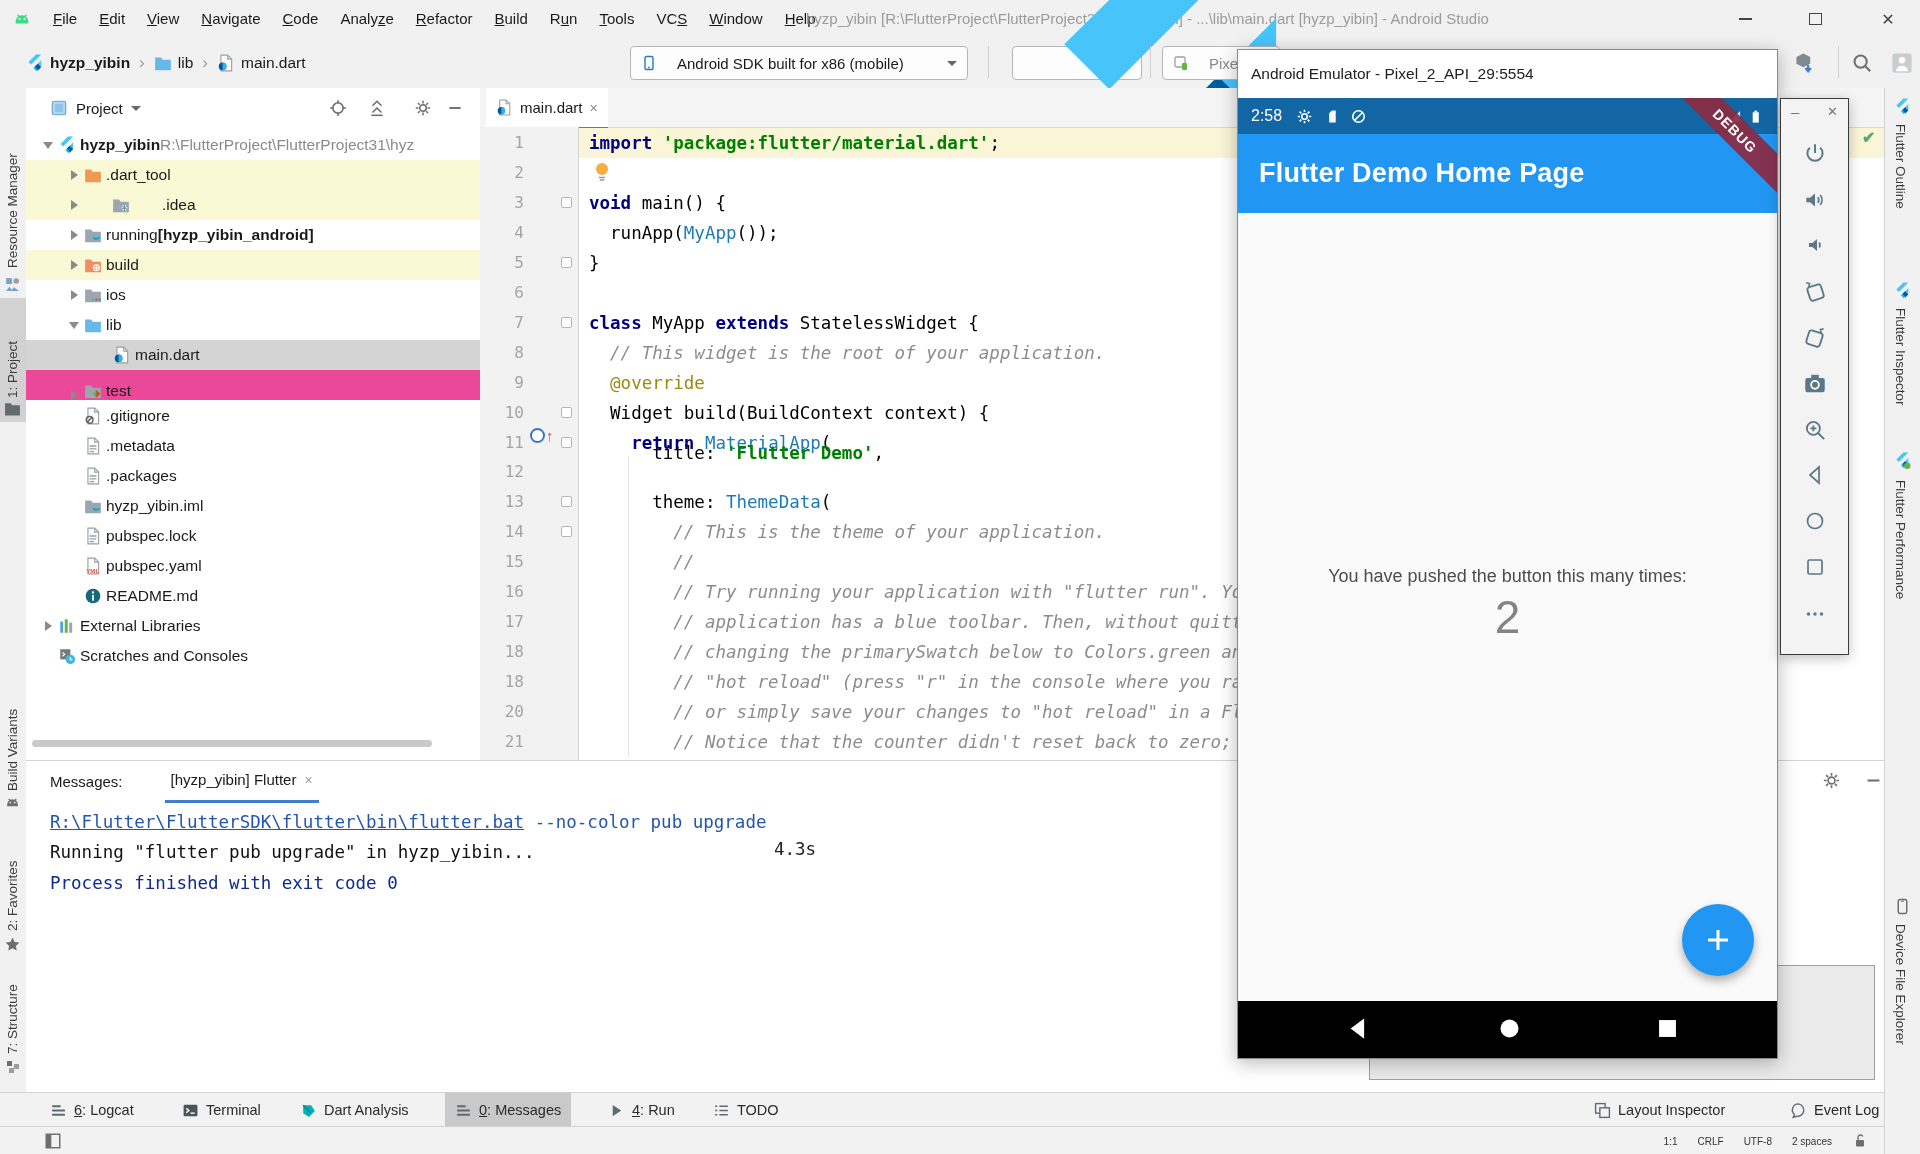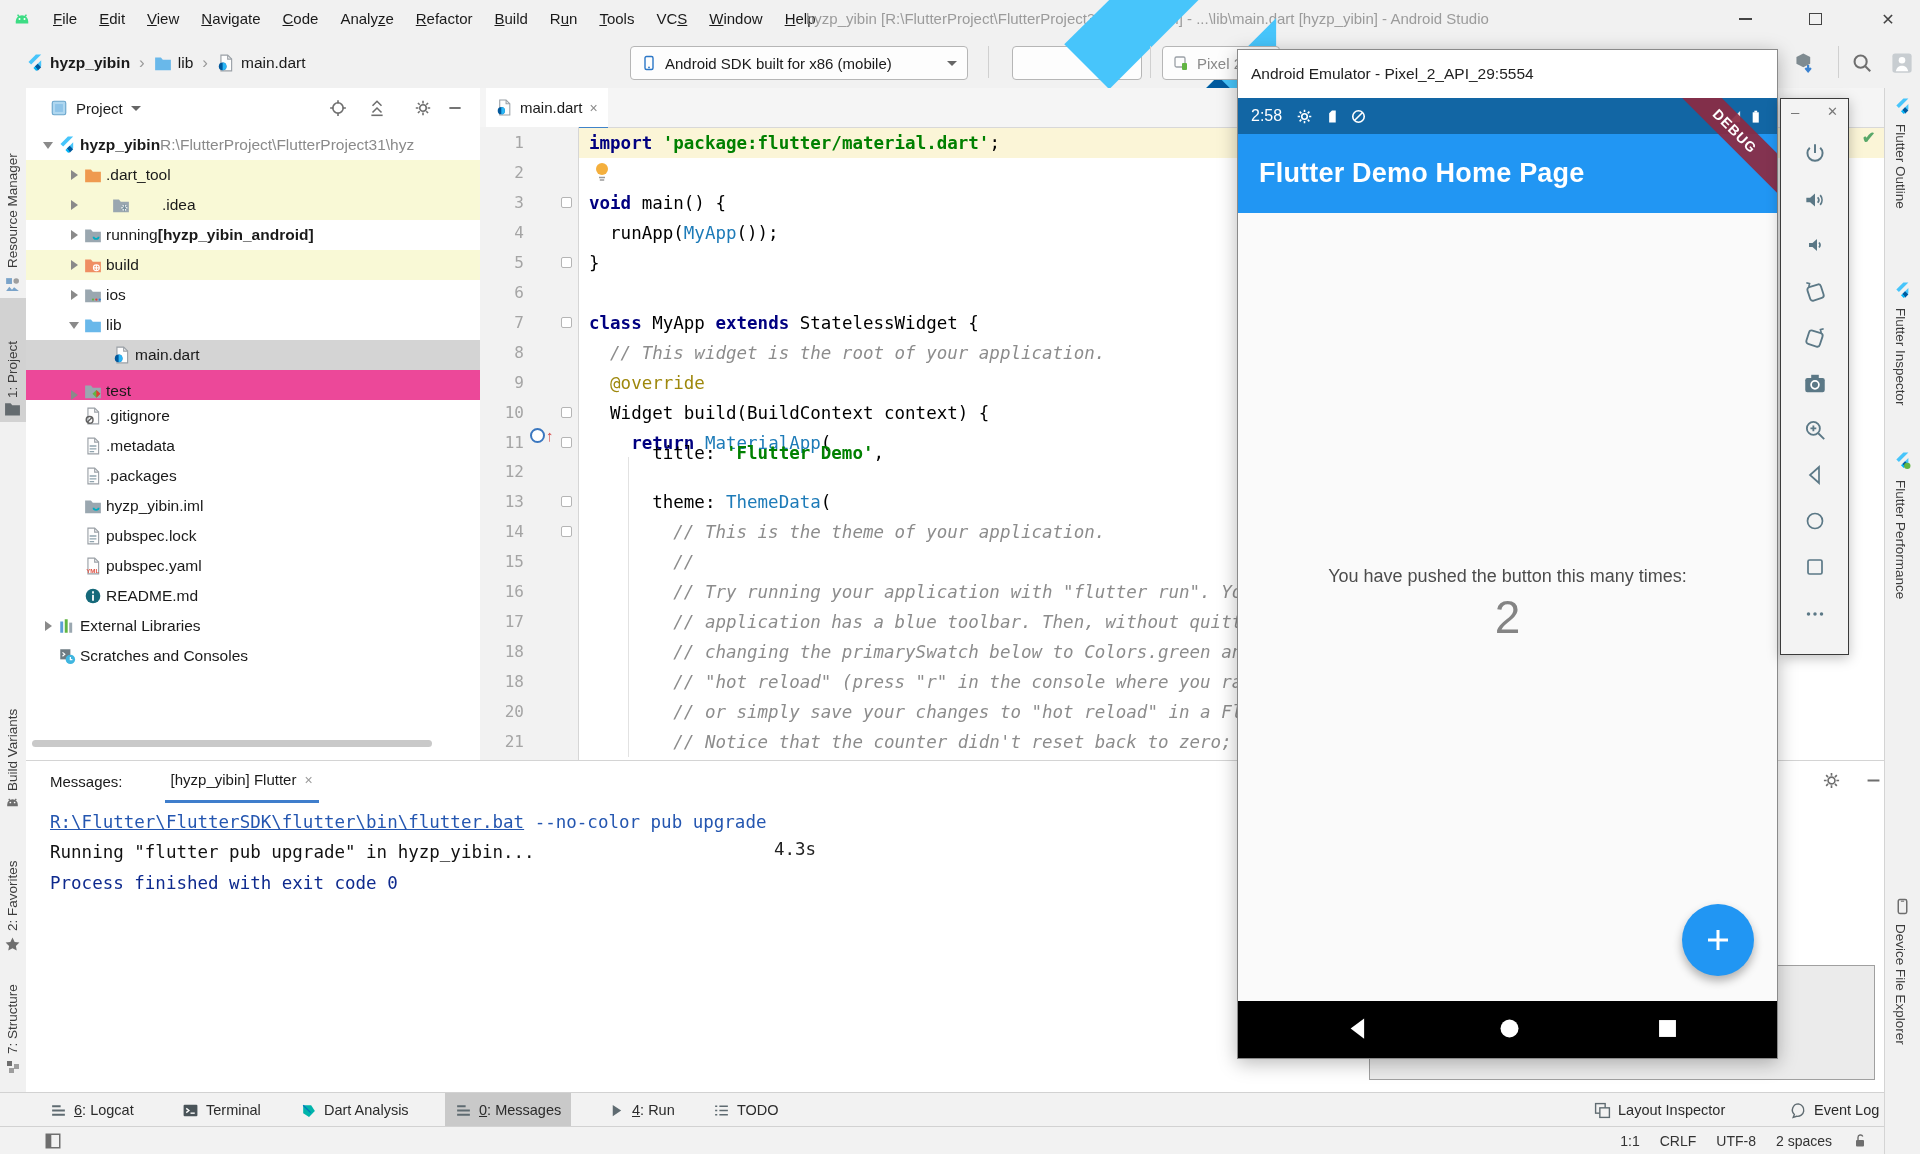--- a/index.html
+++ b/index.html
@@ -14,21 +14,21 @@
   #menubar{left:0;top:0;width:1920px;height:38px;background:#f1f1f1;border-bottom:1px solid #dcdcdc;display:flex;align-items:center;}
   #menubar .menu-item{padding:0 11px;font-size:15px;color:#1a1a1a;height:38px;line-height:38px;cursor:default;}
   #win-title{left:806px;top:0;height:38px;line-height:38px;font-size:15px;color:#9b9b9b;white-space:nowrap;}
   .win-ctl{top:0;width:44px;height:38px;display:flex;align-items:center;justify-content:center;}
 
   
   #toolbar{left:0;top:38px;width:1920px;height:50px;background:#f1f1f1;border-bottom:1px solid #d0d0d0;}
   #breadcrumbs{left:26px;top:0;height:50px;display:flex;align-items:center;gap:7px;}
   #breadcrumbs .crumb{display:flex;align-items:center;gap:6px;font-size:15.5px;}
   #breadcrumbs .sep{color:#9a9a9a;font-size:17px;padding:0 2px;}
-  .tb-select{top:8px;height:32px;border:1px solid #b6b6b6;border-radius:4px;background:#fdfdfd;display:flex;align-items:center;padding:0 10px;gap:8px;font-size:15px;color:#1a1a1a;}
+  .tb-select{top:8px;height:32px;border:1px solid #b6b6b6;border-radius:4px;background:#fdfdfd;display:flex;align-items:center;padding:0 10px;gap:20px;font-size:15px;color:#1a1a1a;}
   .dd-arrow{width:0;height:0;border-left:5px solid transparent;border-right:5px solid transparent;border-top:5.5px solid #666;margin-left:auto;}
   .tb-divider{top:8px;width:1px;height:32px;background:#d0d0d0;}
 
   
   #left-strip{left:0;top:88px;width:26px;height:1004px;background:#f1f1f1;border-right:1px solid #d4d4d4;}
   .vlabel-l{writing-mode:vertical-rl;transform:rotate(180deg);font-size:13.5px;color:#3c3c3c;white-space:nowrap;}
   .vlabel-r{writing-mode:vertical-rl;font-size:13.5px;color:#3c3c3c;white-space:nowrap;}
 
   
   #project-panel{left:26px;top:88px;width:454px;height:672px;background:#fff;border-right:1px solid #d4d4d4;overflow:hidden;}
@@ -74,21 +74,21 @@
   .cl-info{color:#2456b0;}
   .cl-plain{color:#111;}
   .cl-system{color:#0e2a8e;}
   .cl-right{position:absolute;font-family:"DejaVu Sans Mono",monospace;font-size:17.5px;color:#222;}
 
   
   #bottom-bar{left:0;top:1092px;width:1920px;height:34px;background:#f2f2f2;border-top:1px solid #d2d2d2;}
   .bb-item{position:absolute;top:0;height:34px;display:flex;align-items:center;gap:7px;font-size:14.5px;color:#2b2b2b;padding:0 10px;}
   .bb-active{background:#c9c9c9;}
   #status-bar{left:0;top:1126px;width:1920px;height:28px;background:#f2f2f2;border-top:1px solid #d2d2d2;}
-  #status-right{position:absolute;right:16px;top:0;height:28px;display:flex;align-items:center;gap:20px;font-size:14px;color:#333;}
+  #status-right{position:absolute;right:16px;top:0;height:28px;display:flex;align-items:center;gap:20px;font-size:10px;color:#333;}
 
   
   #right-strip{left:1884px;top:88px;width:36px;height:1066px;background:#f1f1f1;border-left:1px solid #d4d4d4;}
 
   
   #popup-panel{left:1369px;top:965px;width:504px;height:113px;background:#ebebeb;border:1px solid #a0a0a0;z-index:40;}
 
   
   #emulator{left:1237px;top:49px;width:541px;height:1010px;background:#fff;border:1px solid #8a8a8a;box-shadow:0 4px 18px rgba(0,0,0,.28);z-index:50;box-sizing:border-box;}
   #emu-titlebar{left:0;top:0;width:100%;height:48px;background:#fff;display:flex;align-items:center;}

